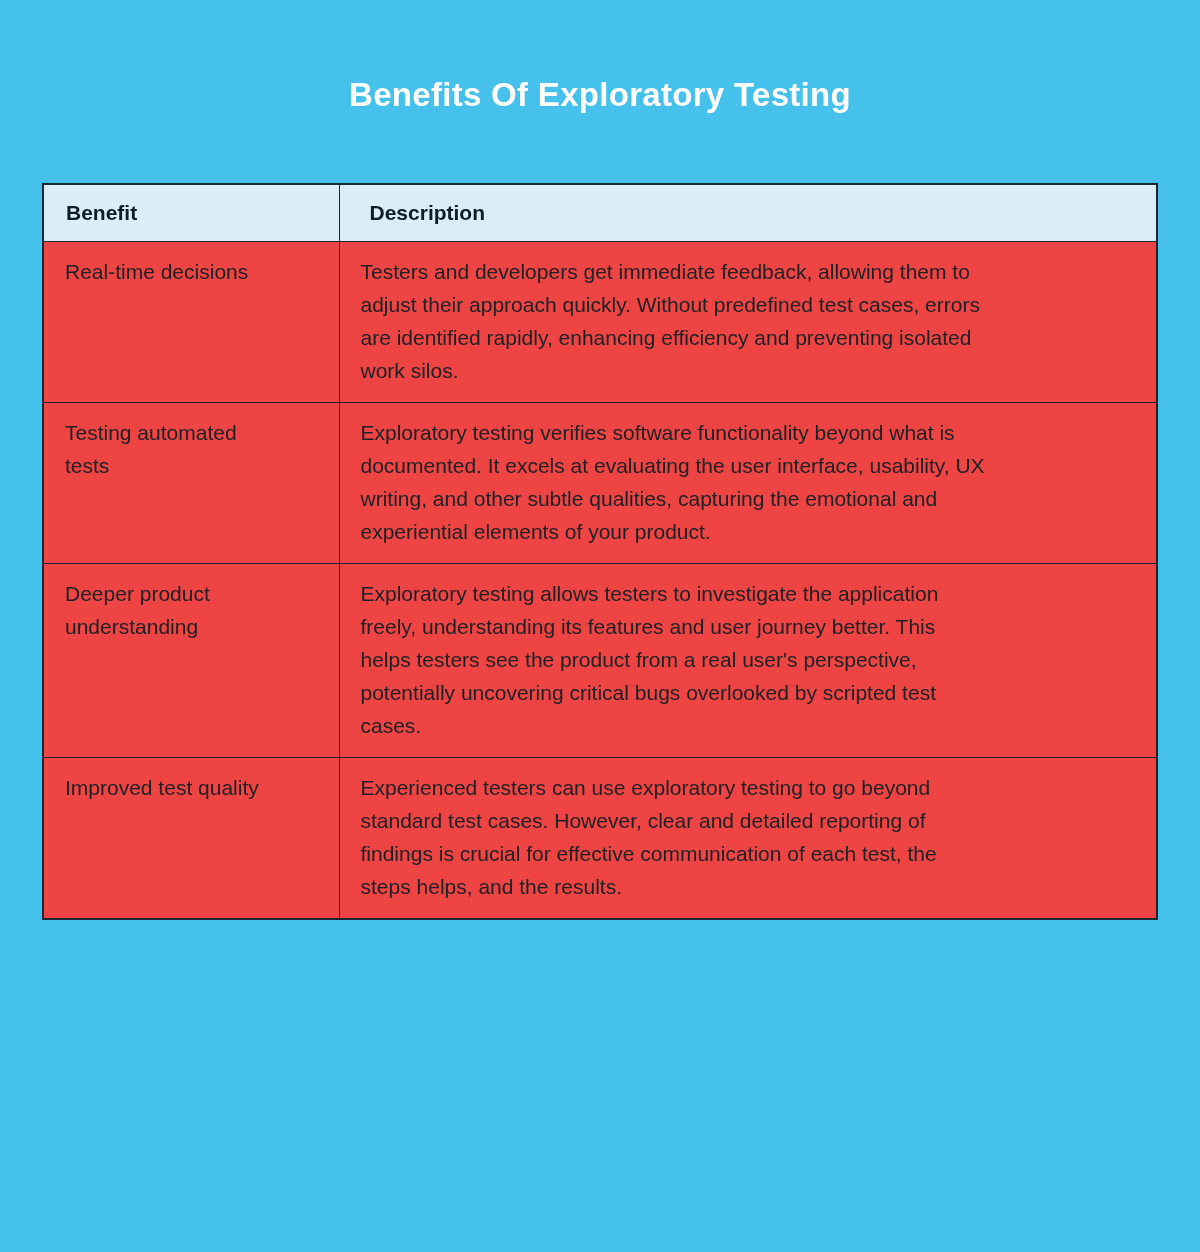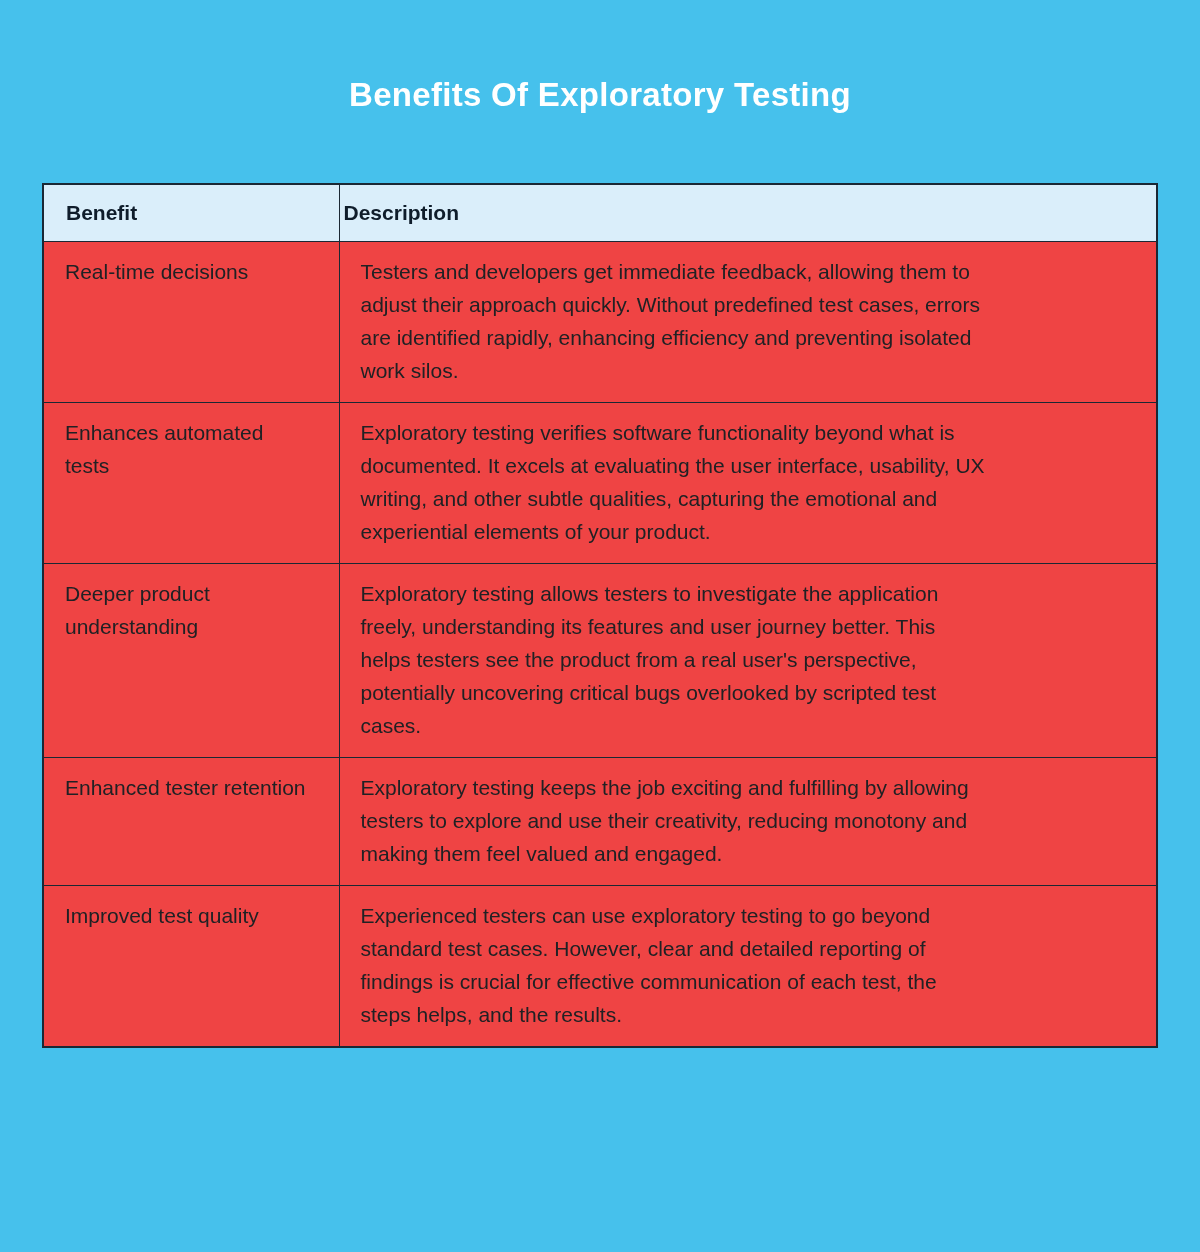--- a/index.html
+++ b/index.html
@@ -47,21 +47,21 @@
     background: #daeefa;
     height: 57px;
     text-align: left;
     vertical-align: middle;
     font-size: 21px;
     font-weight: bold;
     color: #0f1d2b;
     padding: 0 20px;
   }
   th.col-benefit { width: 296px; padding-left: 22px; }
-  th.col-description { padding-left: 4px; }
+  th.col-description { padding-left: 30px; }
 
   td {
     vertical-align: top;
     font-size: 21px;
     line-height: 33px;
     color: #202124;
     padding: 13px 20px 15px 21px;
     white-space: pre-line;
   }
   td.benefit-cell {
@@ -87,43 +87,37 @@
     </thead>
     <tbody>
       <tr>
         <td class="benefit-cell">Real-time decisions</td>
         <td class="description-cell">Testers and developers get immediate feedback, allowing them to
 adjust their approach quickly. Without predefined test cases, errors
 are identified rapidly, enhancing efficiency and preventing isolated
 work silos.</td>
       </tr>
       <tr>
-        <td class="benefit-cell">Enhances automated
+        <td class="benefit-cell">Testing automated
 tests</td>
         <td class="description-cell">Exploratory testing verifies software functionality beyond what is
 documented. It excels at evaluating the user interface, usability, UX
 writing, and other subtle qualities, capturing the emotional and
 experiential elements of your product.</td>
       </tr>
       <tr>
         <td class="benefit-cell">Deeper product
 understanding</td>
         <td class="description-cell">Exploratory testing allows testers to investigate the application
 freely, understanding its features and user journey better. This
 helps testers see the product from a real user's perspective,
 potentially uncovering critical bugs overlooked by scripted test
 cases.</td>
       </tr>
       <tr>
-        <td class="benefit-cell">Enhanced tester retention</td>
-        <td class="description-cell">Exploratory testing keeps the job exciting and fulfilling by allowing
-testers to explore and use their creativity, reducing monotony and
-making them feel valued and engaged.</td>
-      </tr>
-      <tr>
         <td class="benefit-cell">Improved test quality</td>
         <td class="description-cell">Experienced testers can use exploratory testing to go beyond
 standard test cases. However, clear and detailed reporting of
 findings is crucial for effective communication of each test, the
 steps helps, and the results.</td>
       </tr>
     </tbody>
   </table>
 
 </div>

